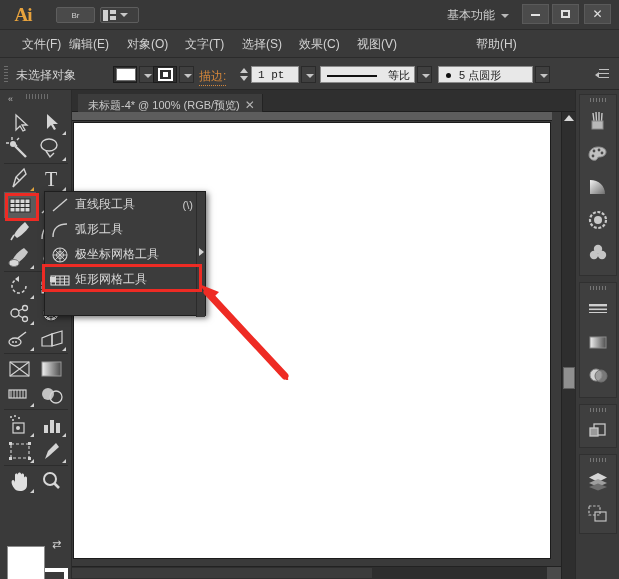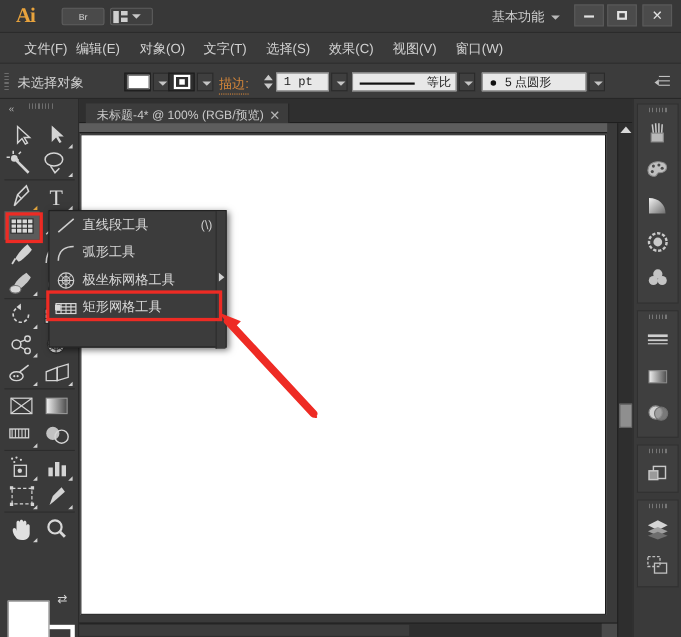--- a/index.html
+++ b/index.html
@@ -366,21 +366,21 @@
   </div>
 
   <div class="menubar">
     <div class="menuitem" style="left:16px">文件(F)</div>
     <div class="menuitem" style="left:63px">编辑(E)</div>
     <div class="menuitem" style="left:121px">对象(O)</div>
     <div class="menuitem" style="left:179px">文字(T)</div>
     <div class="menuitem" style="left:236px">选择(S)</div>
     <div class="menuitem" style="left:293px">效果(C)</div>
     <div class="menuitem" style="left:351px">视图(V)</div>
-    <div class="menuitem" style="left:408px">窗口(W)</div>
+    <div class="menuitem" style="left:470px">帮助(H)</div>
   </div>
 
   <div class="controlbar">
     <div class="grip"></div>
     <div class="cb-nosel">未选择对象</div>
 
     <div class="swatch-box sw-fill">
         <div class="chip"></div>
       </div>
     <div class="dd-arrow" style="left:139px"></div>

